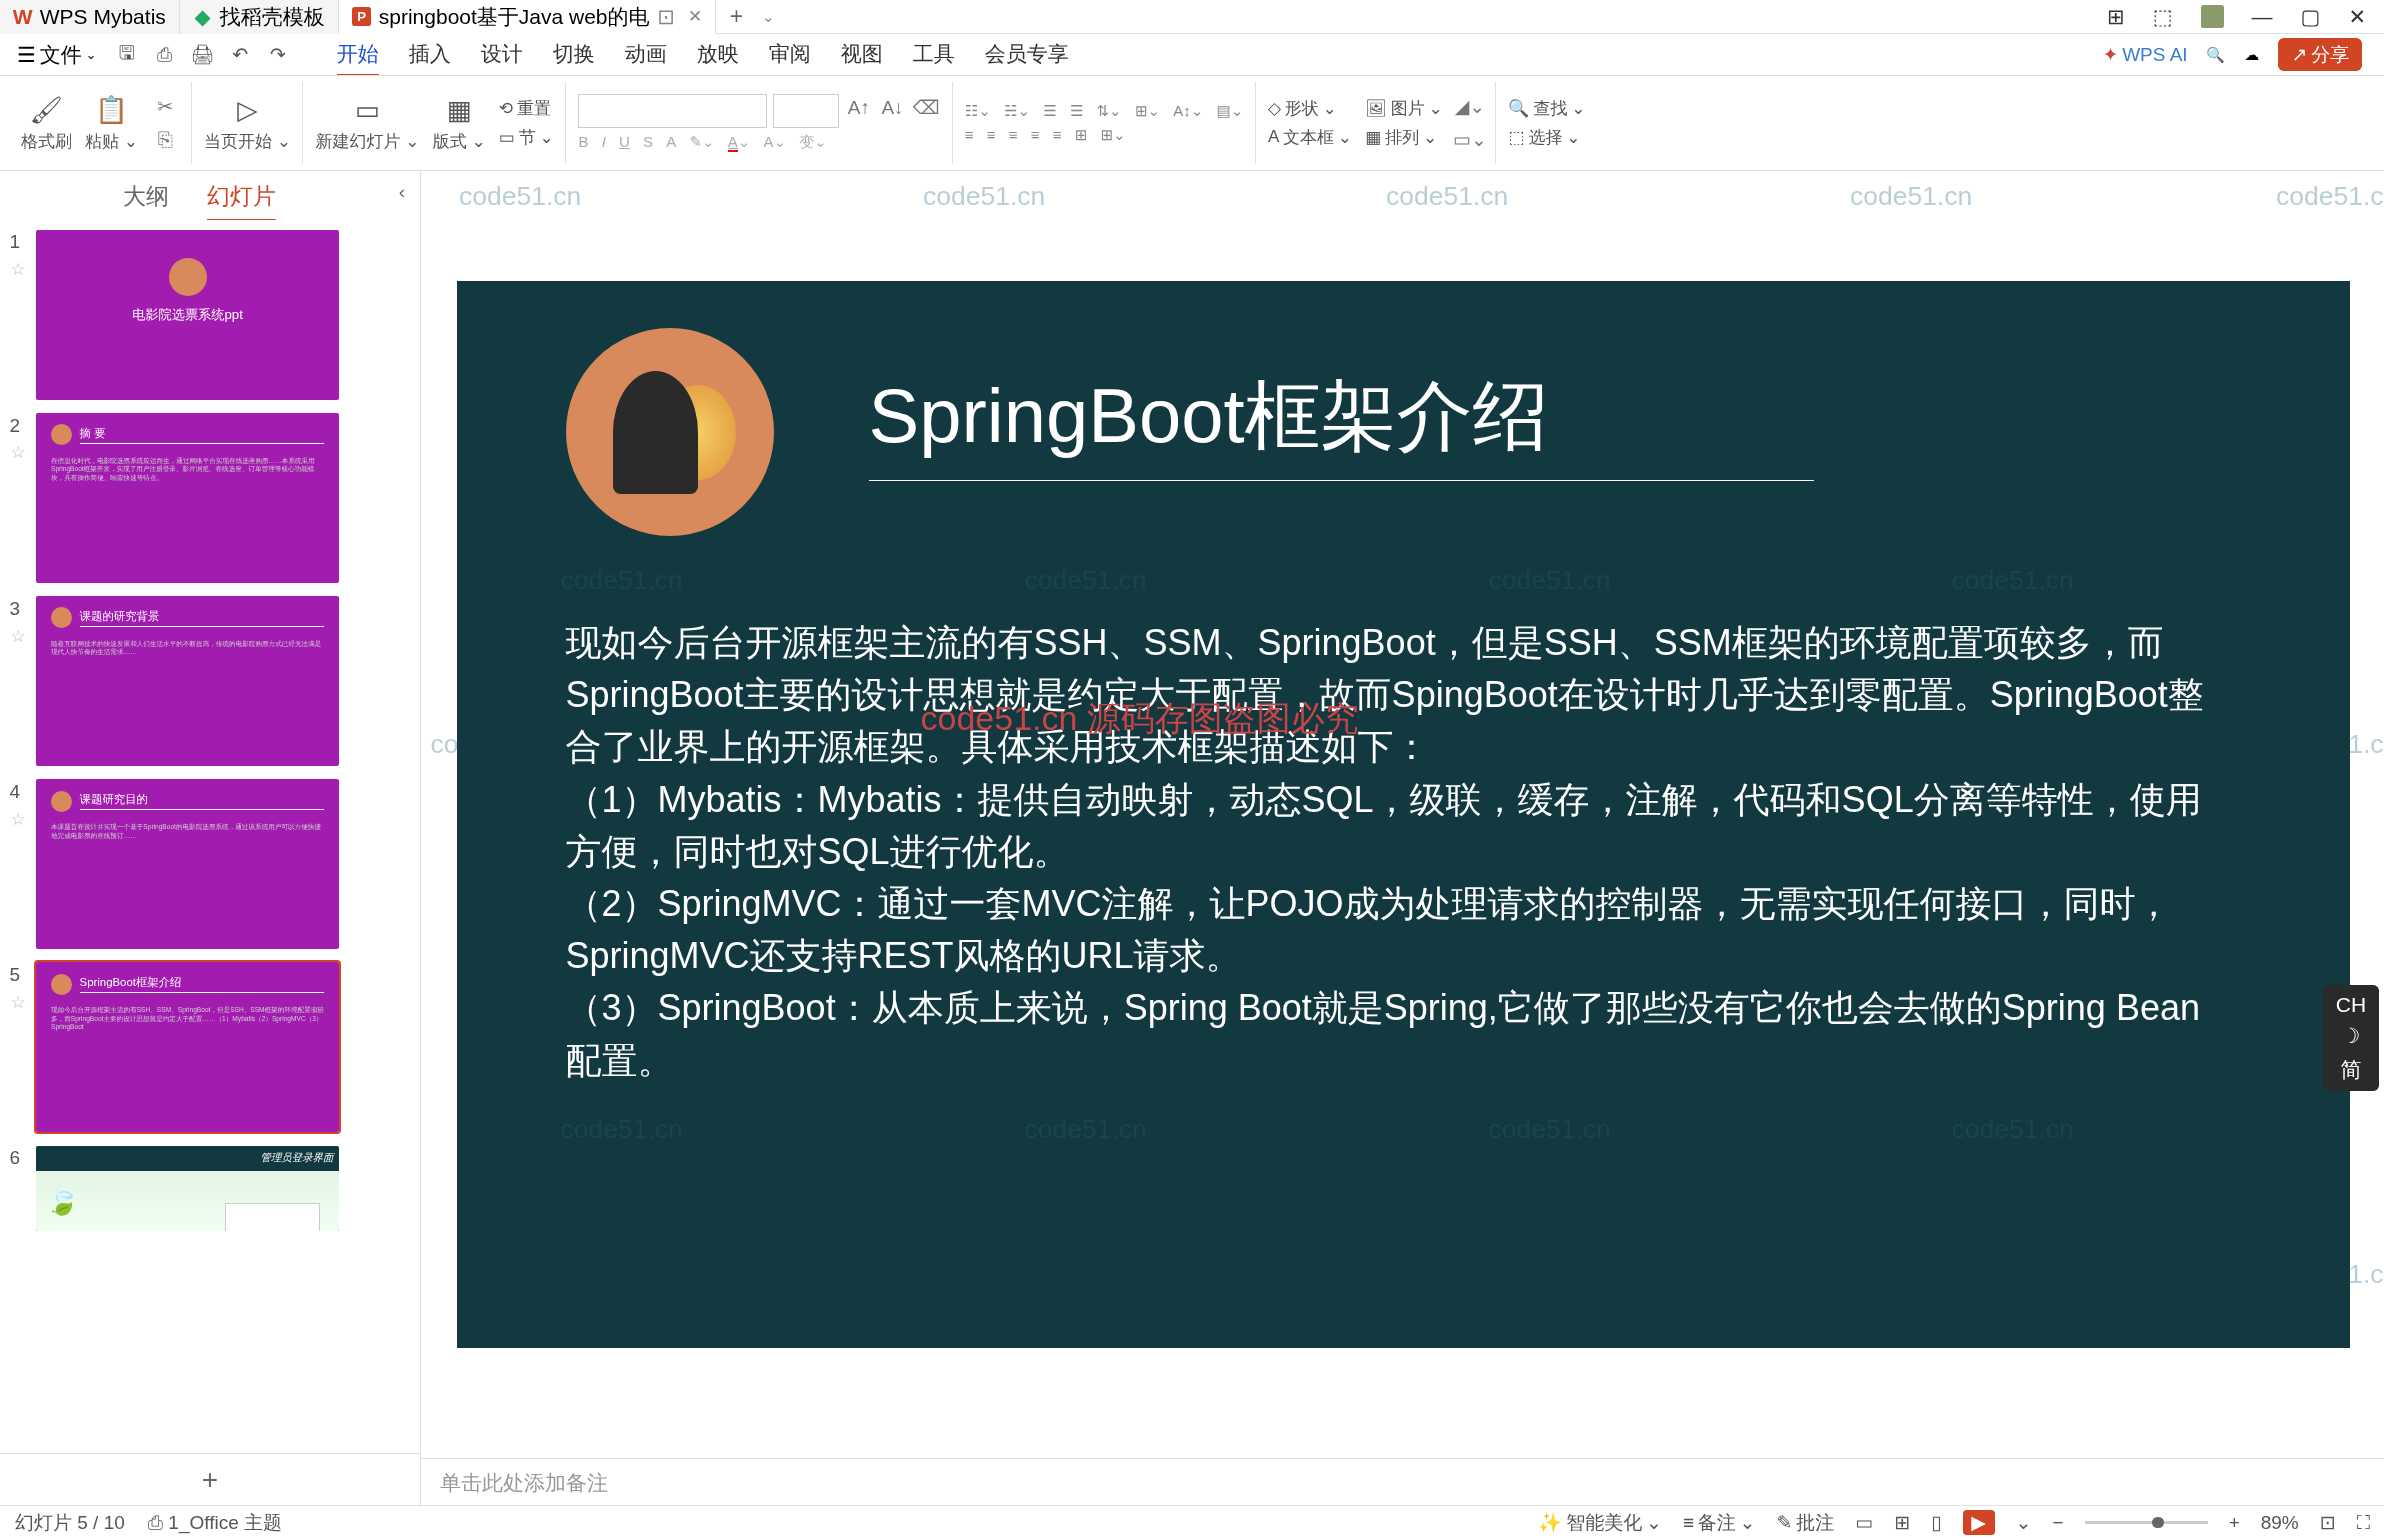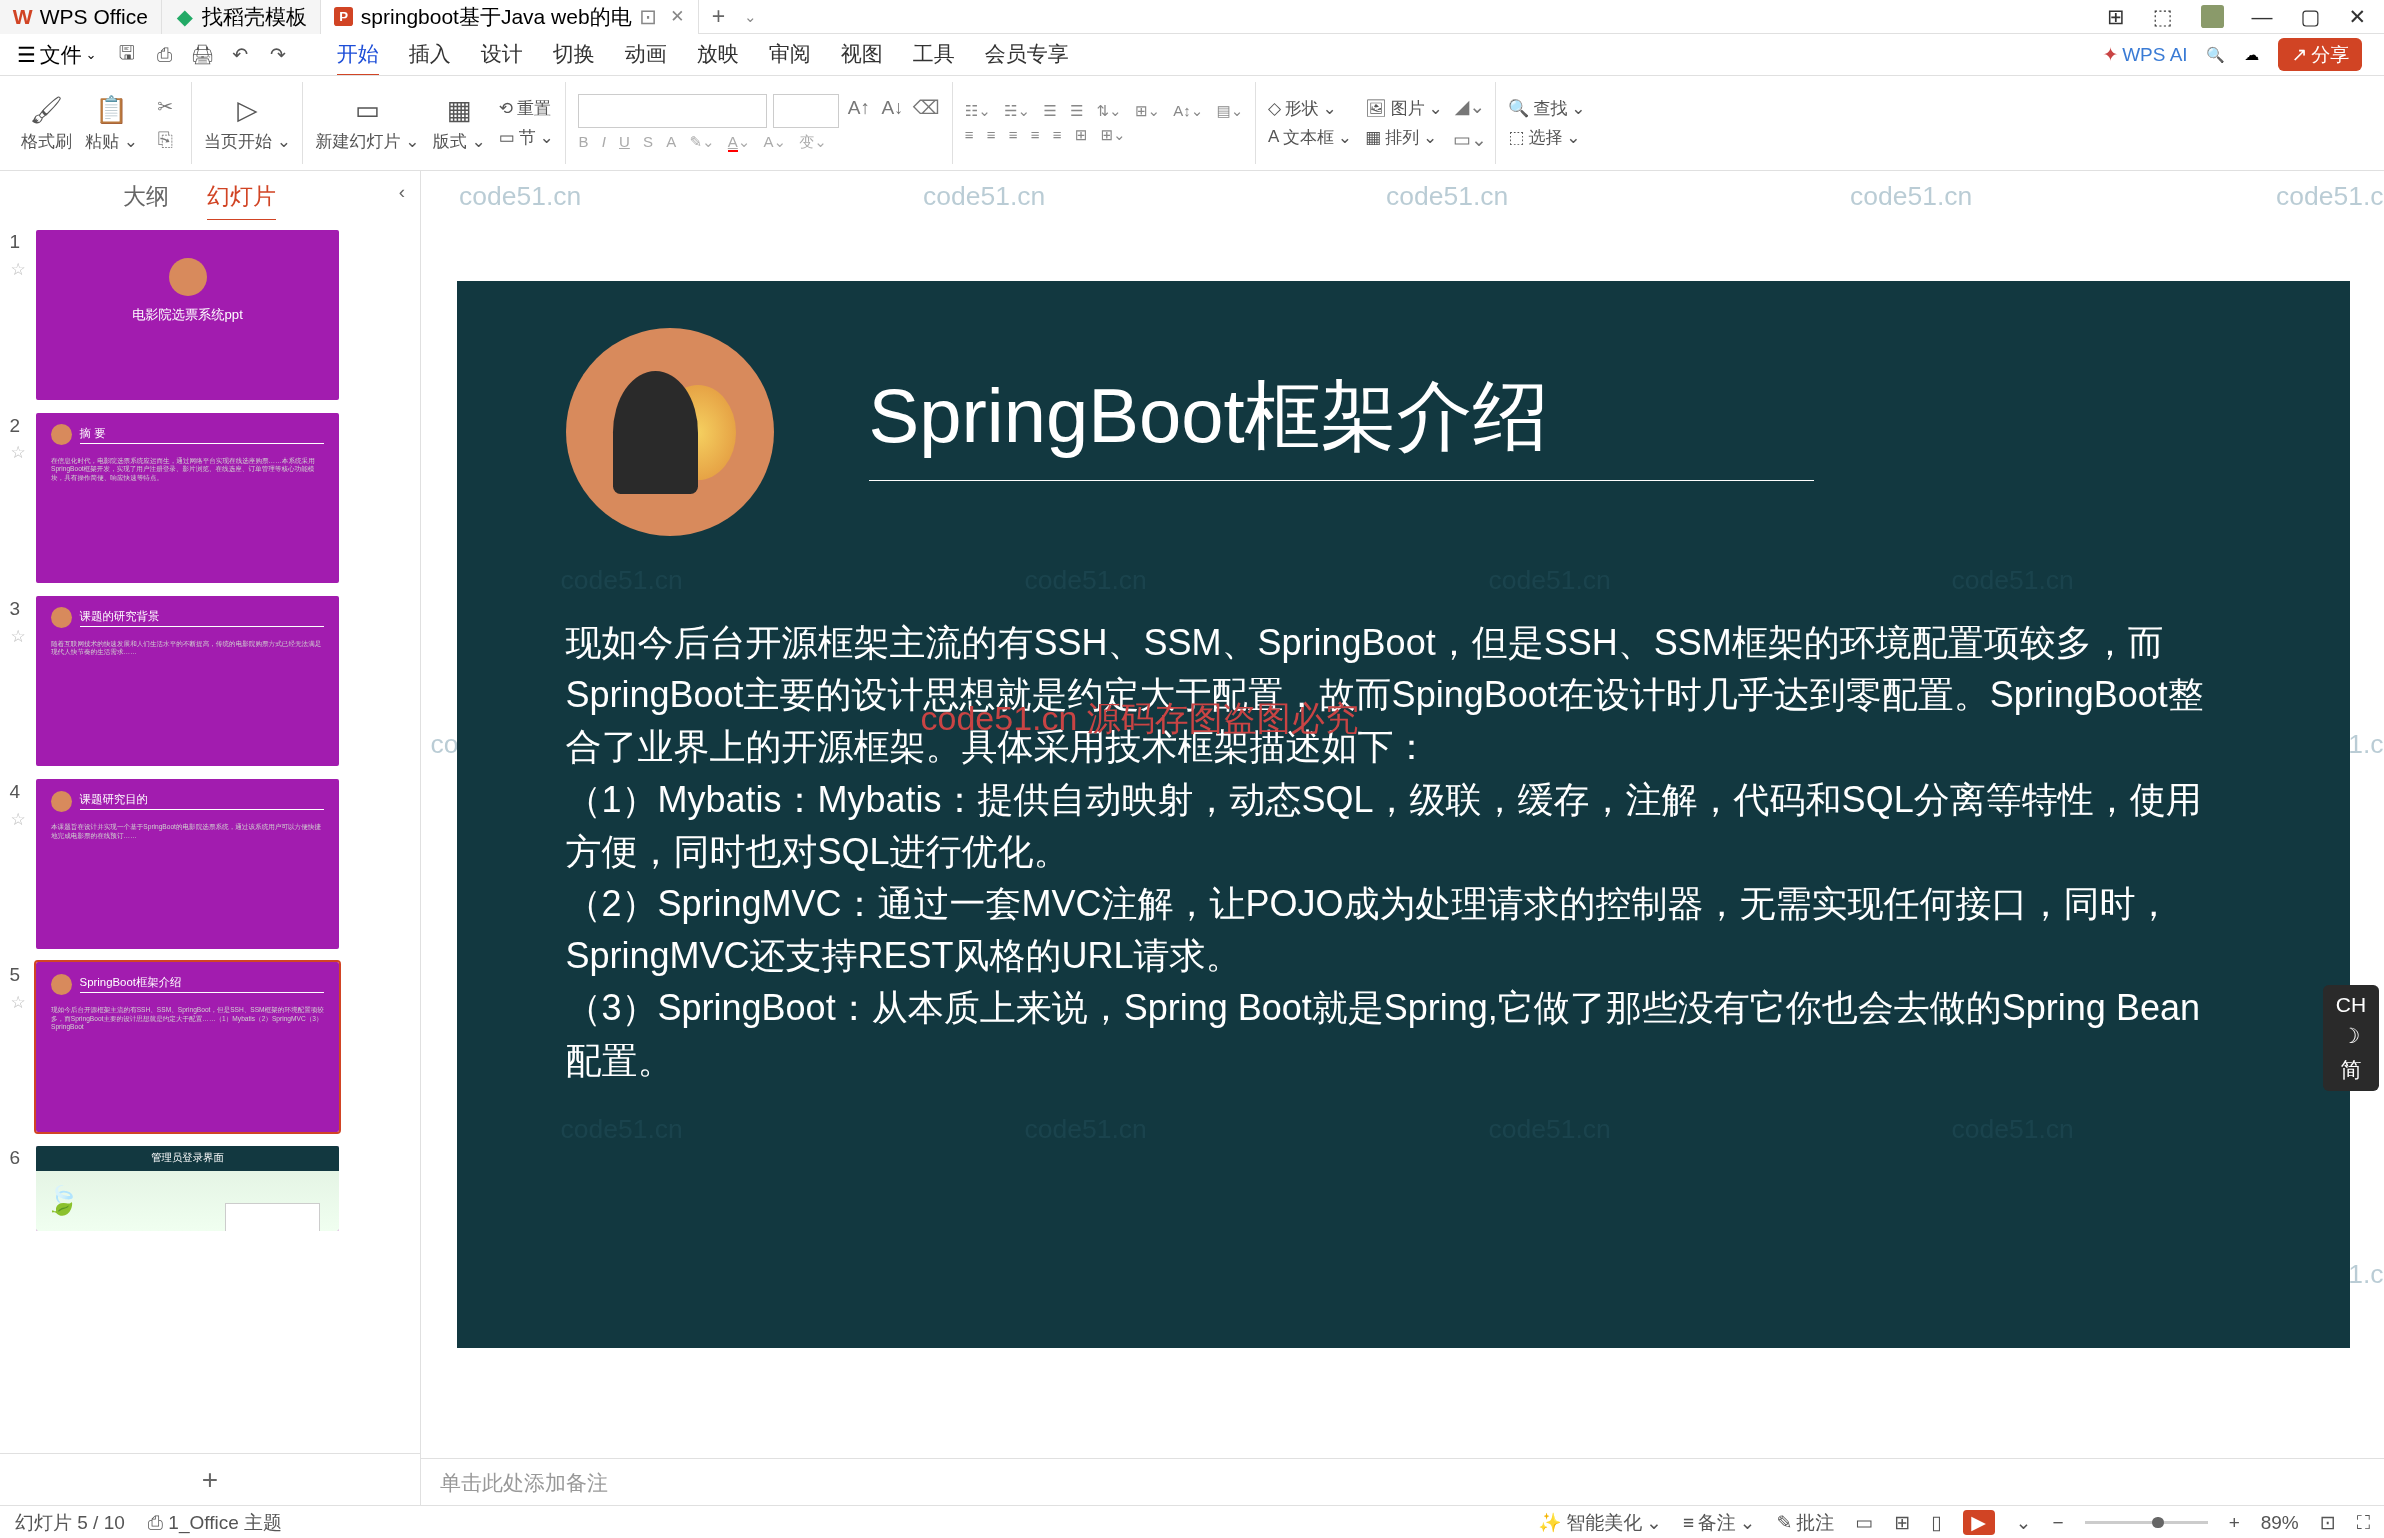--- a/index.html
+++ b/index.html
@@ -44,21 +44,21 @@
 .thumb-col { display:flex; flex-direction:column; gap:5.7px; align-items:center; }
 .thumb { width:303px; height:170px; background:#a21caf; border-radius:1.9px; position:relative; overflow:hidden; color:#fff; }
 .thumb.selected { outline:2.8px solid #d14424; }
 .thumb-title-center { position:absolute; top:50%; left:50%; transform:translate(-50%,-50%); font-size:13.2px; text-align:center; }
 .thumb-logo { width:38px; height:38px; border-radius:50%; background:#d88a5c; position:absolute; top:28px; left:50%; transform:translateX(-50%); }
 .thumb-header { display:flex; align-items:center; gap:7.6px; padding:11.4px 15px; }
 .thumb-mini-logo { width:21px; height:21px; border-radius:50%; background:#d88a5c; flex-shrink:0; }
 .thumb-header-text { font-size:11.4px; border-bottom:0.9px solid #fff; flex:1; padding-bottom:1.9px; }
 .thumb-body { padding:0 15px; font-size:6.6px; color:#d0d0d0; line-height:1.3; }
 .thumb-login { background:linear-gradient(#e0f0e0,#f0fff0); width:100%; height:100%; position:relative; }
-.thumb-login-title { background:#123840; color:#fff; font-size:10.4px; padding:5.7px; text-align:center; }
+.thumb-login-title { background:#123840; color:#fff; font-size:10.4px; padding:5.7px; text-align:right;font-style:italic; }
 .thumb-login-box { position:absolute; right:19px; top:57px; width:95px; height:76px; background:#fff; border:0.9px solid #ccc; }
 .thumb-leaf { position:absolute; left:9.5px; top:38px; font-size:28px; color:#7aaa5a; }
 .add-slide { text-align:center; font-size:28px; color:#666; padding:9.5px; border-top:0.9px solid #e0e0e0; }
 .canvas-area { flex:1; background:#fff; display:flex; flex-direction:column; position:relative; }
 .canvas-wrap { flex:1; display:flex; align-items:center; justify-content:center; padding:19px; position:relative; }
 .slide { width:1893px; height:1067px; background:#123840; position:relative; color:#fff; }
 .slide-logo { position:absolute; left:109px; top:47px; width:208px; height:208px; border-radius:50%; background:#d88a5c; display:flex; align-items:center; justify-content:center; overflow:hidden; }
 .slide-logo-inner { width:85px; height:123px; background:#2a2a2a; border-radius:50% 50% 7.6px 7.6px; position:relative; left:-14px; }
 .slide-logo-light { position:absolute; right:38px; width:76px; height:95px; background:radial-gradient(#f5d060,#e0903a); border-radius:50%; }
 .slide-title { position:absolute; left:412px; top:85px; font-size:76px; font-weight:400; border-bottom:1.9px solid #fff; padding-bottom:11.4px; padding-right:265px; }
@@ -73,21 +73,21 @@
 .zoom-slider { width:123px; height:3.8px; background:#ccc; position:relative; }
 .zoom-thumb { width:11.4px; height:11.4px; background:#666; border-radius:50%; position:absolute; left:55%; top:-3.8px; }
 .play-btn { background:#d14424; color:#fff; width:32px; height:24.6px; border-radius:3.8px; display:flex; align-items:center; justify-content:center; }
 </style>
 </head>
 <body>
 
 <div class="titlebar">
   <div class="tab">
     <span class="tab-icon" style="color:#d14424;font-weight:bold">W</span>
-    <span>WPS Office</span>
+    <span>WPS Mybatis</span>
   </div>
   <div class="tab">
     <span class="tab-icon" style="color:#22aa66">◆</span>
     <span>找稻壳模板</span>
   </div>
   <div class="tab active">
     <span class="tab-icon" style="background:#d14424;color:#fff;font-size:13.2px;font-weight:bold;border-radius:2.8px;width:19px;height:19px;display:flex;align-items:center;justify-content:center">P</span>
     <span>springboot基于Java web的电</span>
     <span style="color:#888">⊡</span>
     <span class="tab-close">✕</span>

